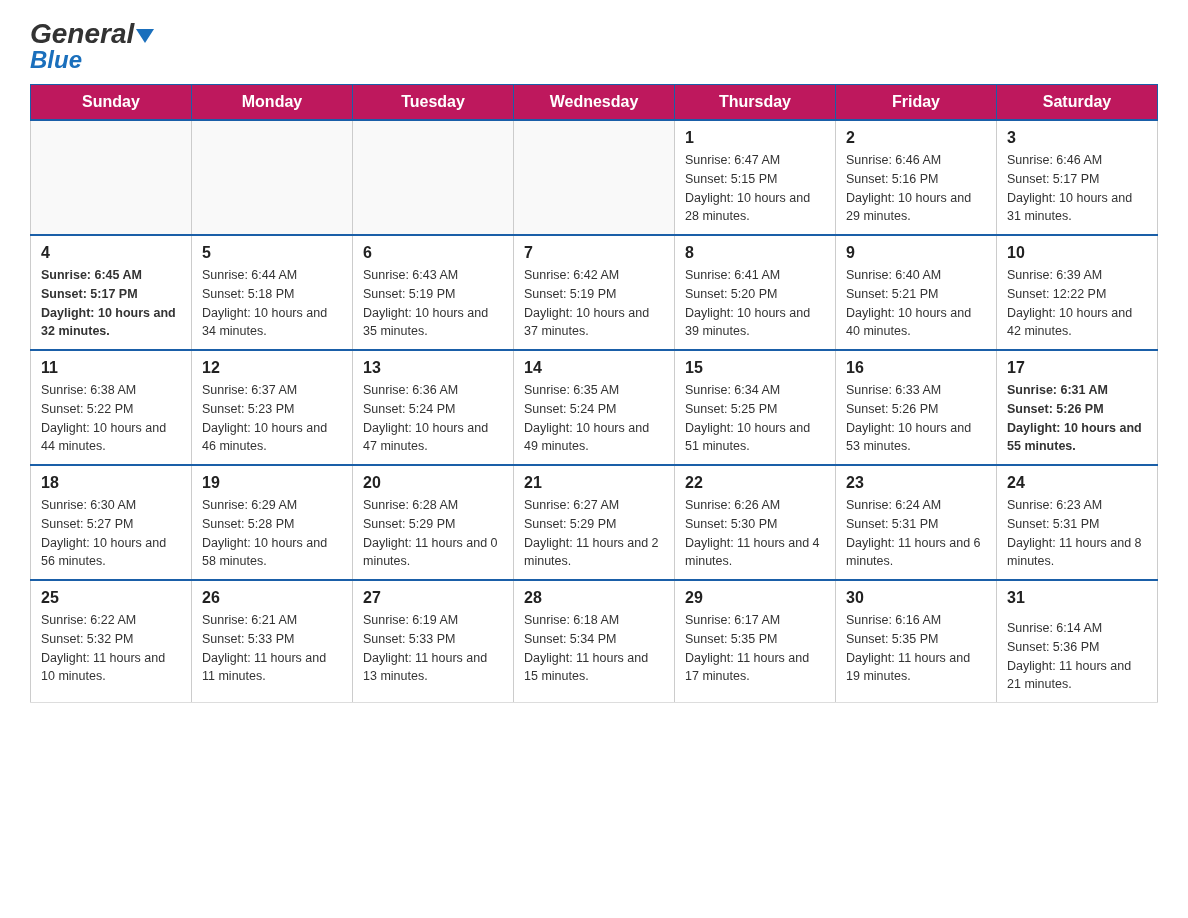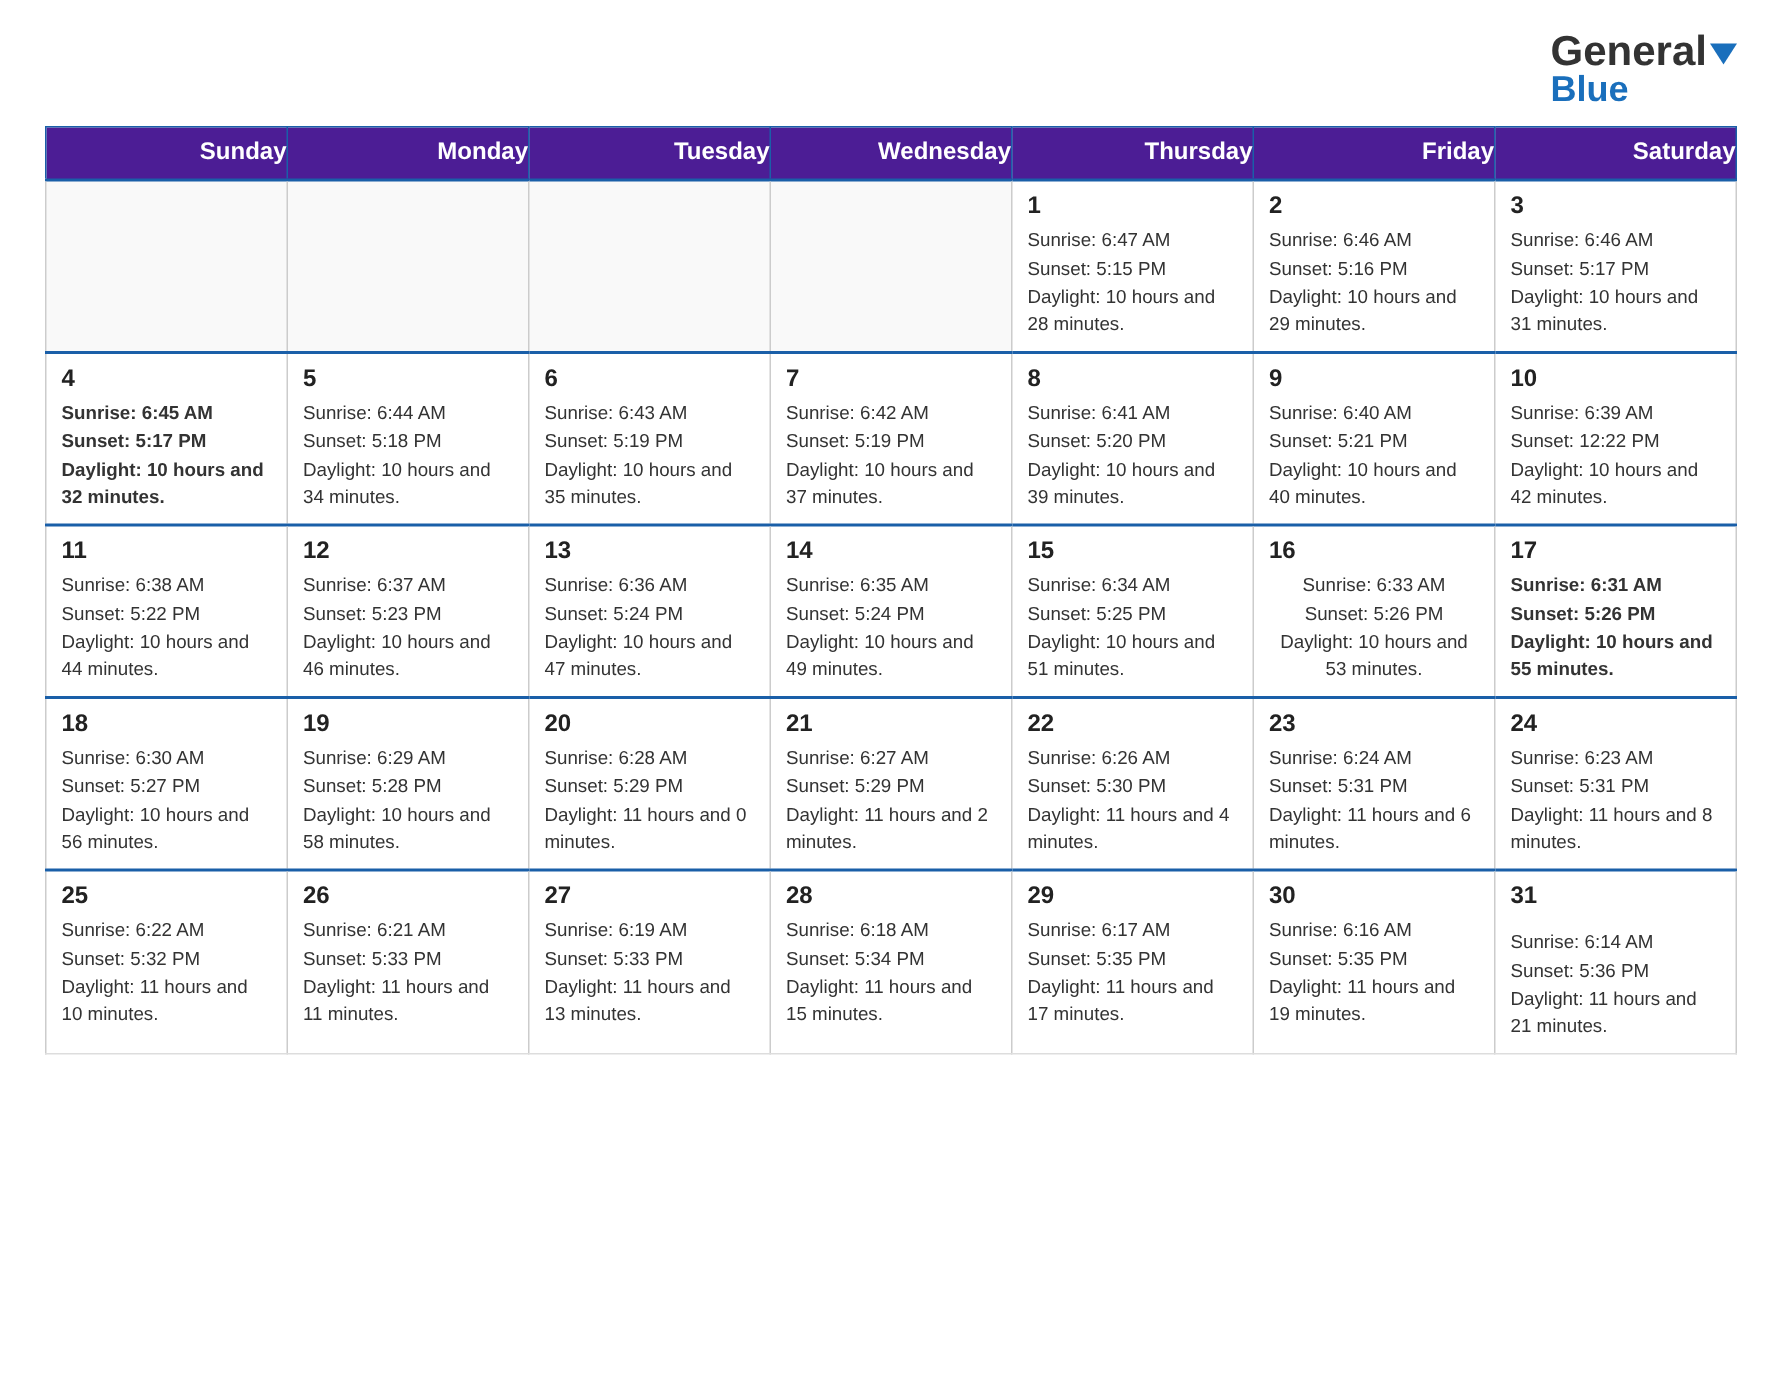--- a/index.html
+++ b/index.html
@@ -4,23 +4,24 @@
   <style>
     * { box-sizing: border-box; margin: 0; padding: 0; }
     body {
       font-family: Arial, sans-serif;
       background: #fff;
       color: #222;
       padding: 20px 30px;
     }
     .header {
       display: flex;
-      justify-content: flex-end;
+      justify-content: flex-start;
       align-items: flex-start;
       margin-bottom: 10px;
+      font-style: italic;
     }
     .logo {
       display: flex;
       flex-direction: column;
       align-items: flex-start;
     }
     .logo-text {
       font-size: 28px;
       font-weight: bold;
       color: #333;
@@ -55,26 +56,26 @@
       font-size: 20px;
       color: #555;
       margin-top: 4px;
     }
     table {
       width: 100%;
       border-collapse: collapse;
       margin-top: 10px;
     }
     th {
-      background-color: #4c1d95;
+      background-color: #be185d;
       color: #fff;
       font-size: 16px;
       font-weight: bold;
       padding: 8px 0;
-      text-align: right;
+      text-align: center;
       border: 1px solid #1a5fa8;
     }
     td {
       vertical-align: top;
       padding: 8px 10px;
       border: 1px solid #ccc;
       border-top: 2px solid #1a5fa8;
       font-size: 13px;
       color: #333;
       width: 14.28%;
@@ -222,21 +223,21 @@
 Daylight: 10 hours and 49 minutes.</div>
         </td>
         <td>
           <span class="day-number">15</span>
           <div class="day-info" style="white-space: pre-line;">Sunrise: 6:34 AM
 Sunset: 5:25 PM
 Daylight: 10 hours and 51 minutes.</div>
         </td>
         <td>
           <span class="day-number">16</span>
-          <div class="day-info" style="white-space: pre-line; text-align: center;">Sunrise: 6:33 AM
+          <div class="day-info" style="white-space: pre-line;">Sunrise: 6:33 AM
 Sunset: 5:26 PM
 Daylight: 10 hours and 53 minutes.</div>
         </td>
         <td>
           <span class="day-number">17</span>
           <div class="day-info" style="white-space: pre-line; font-weight: bold;">Sunrise: 6:31 AM
 Sunset: 5:26 PM
 Daylight: 10 hours and 55 minutes.</div>
         </td>
       </tr>

